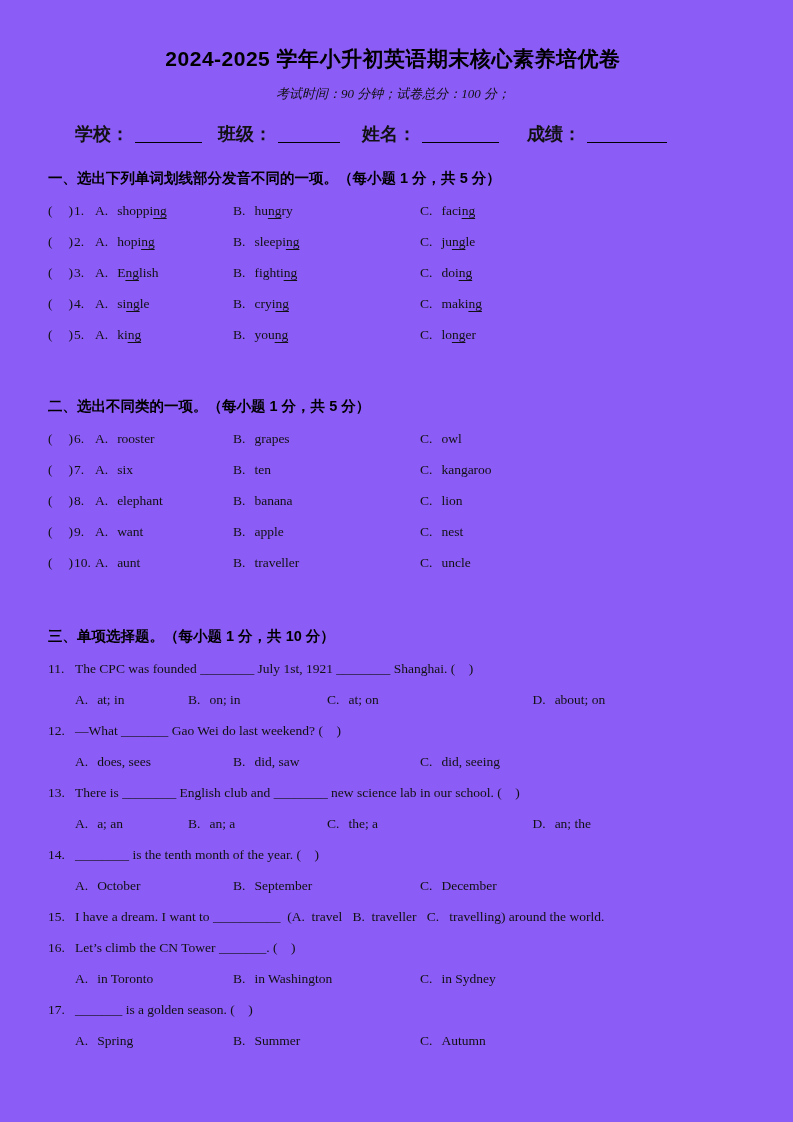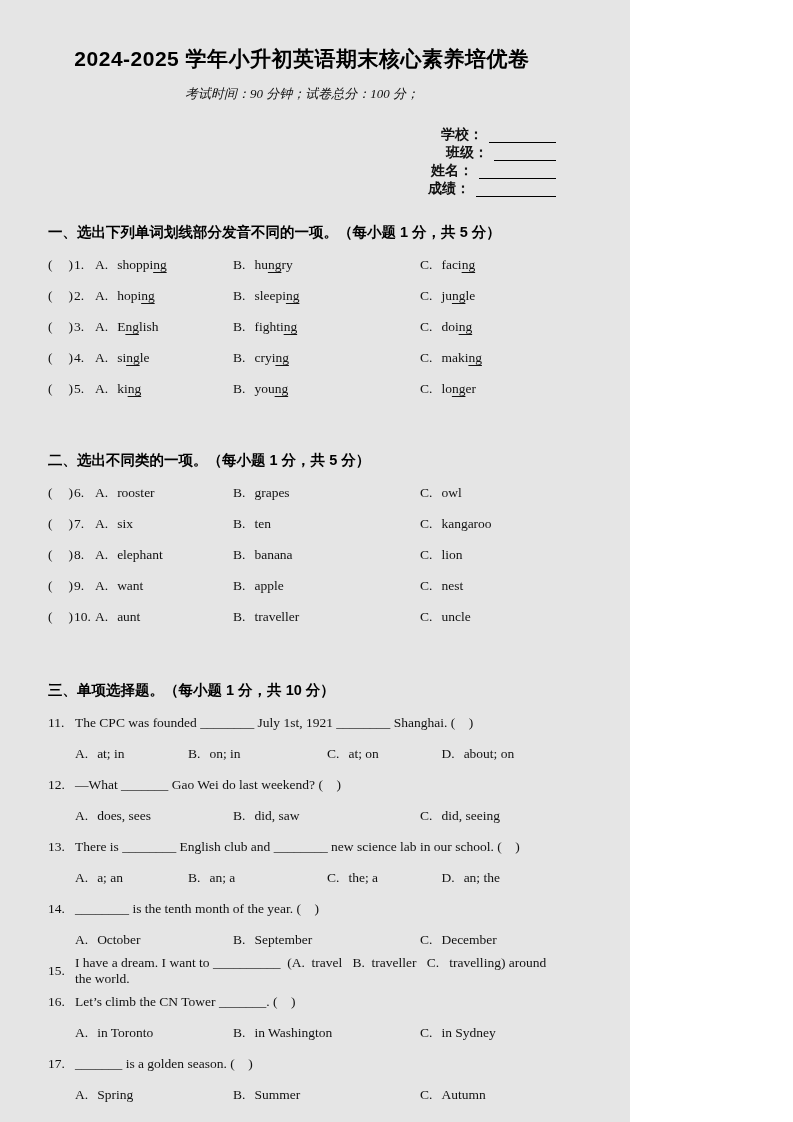--- a/index.html
+++ b/index.html
@@ -3,38 +3,38 @@
 <meta charset="utf-8">
 <style>
   * { box-sizing: border-box; }
   html, body { margin: 0; padding: 0; background: #ffffff; }
   body {
     width: 793px; height: 1122px;
     font-family: "Liberation Serif", "DejaVu Serif", serif;
     color: #111111;
     overflow: hidden;
   }
-  .page { width: 630px; height: 1122px; padding: 46px 74px 0 48px; background: #e5e5e5; }
+  .page { width: 793px; height: 1122px; padding: 46px 55px 0 48px; background: #8b5cf6; }
 
   .page-title {
     margin: 0; text-align: center;
     font-family: "Liberation Sans", "DejaVu Sans", sans-serif;
     font-weight: 700; font-size: 21px; line-height: 26px; color: #000;
     letter-spacing: 0.5px;
   }
   .subtitle {
     margin-top: 13px; text-align: center;
     font-style: italic; font-size: 13px; line-height: 18px; color: #111;
   }
 
   .info-line {
     margin-top: 22px; padding-left: 27px;
     display: flex; align-items: flex-end;
     font-family: "Liberation Sans", "DejaVu Sans", sans-serif;
-    font-weight: 700; font-size: 14px; line-height: 18px; flex-direction: column;
+    font-weight: 700; font-size: 18px; line-height: 18px;
   }
   .info-field { display: inline-flex; align-items: flex-end; }
   .info-field + .info-field { margin-left: 16px; }
   .info-field:nth-child(3) { margin-left: 22px; }
   .info-field:nth-child(4) { margin-left: 28px; }
   .info-blank { display: inline-block; border-bottom: 1.5px solid #000; height: 16px; margin-left: 6px; }
   .info-field:nth-child(1) .info-blank { width: 67px; }
   .info-field:nth-child(2) .info-blank { width: 62px; }
   .info-field:nth-child(3) .info-blank { width: 77px; }
   .info-field:nth-child(4) .info-blank { width: 80px; }

